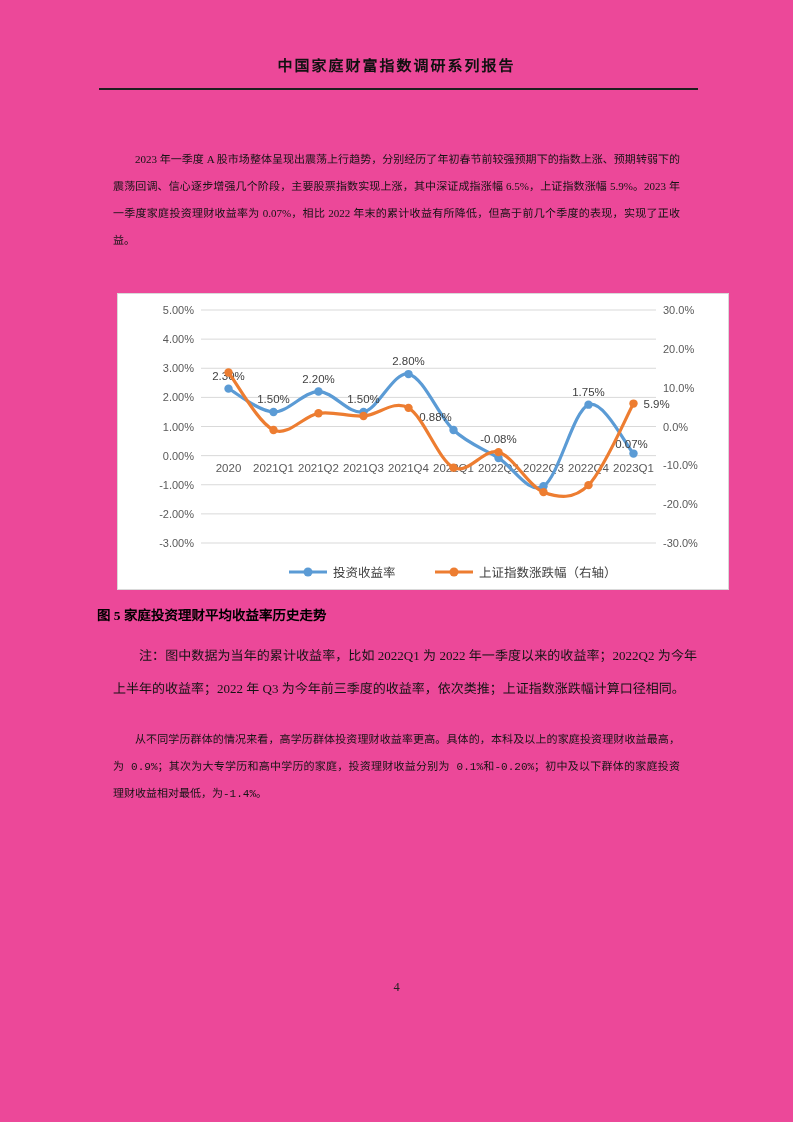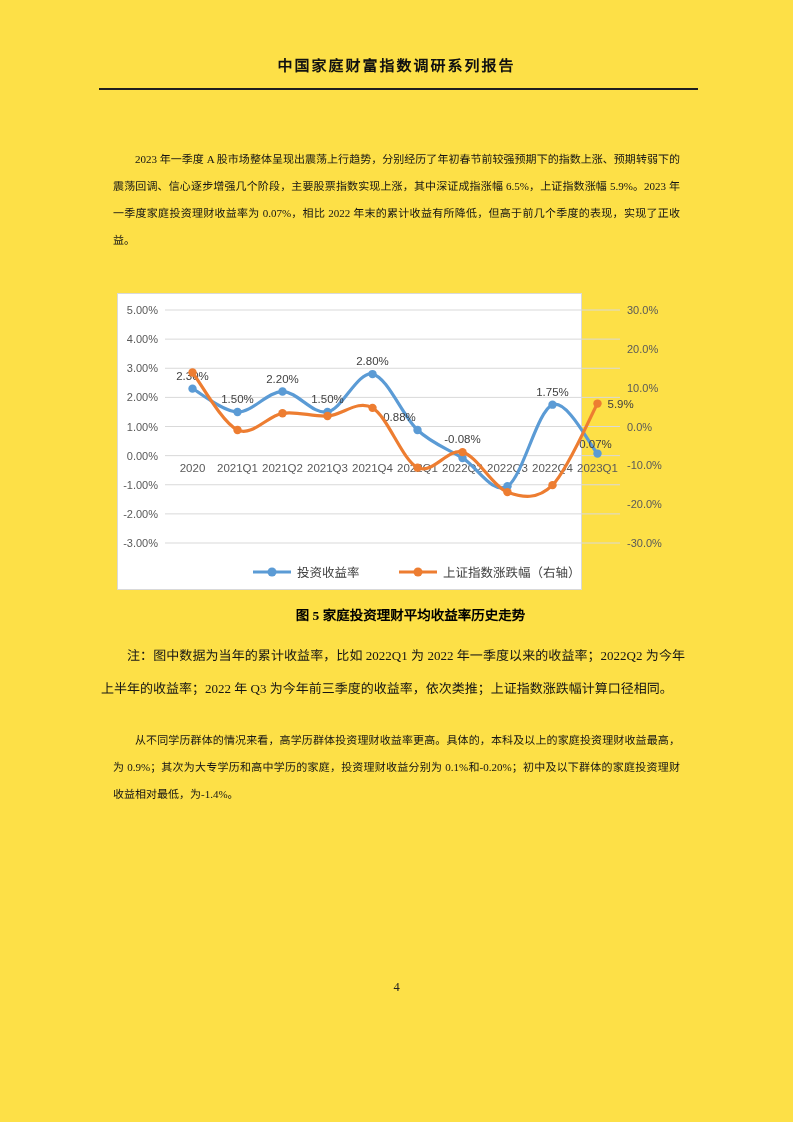--- a/index.html
+++ b/index.html
@@ -1,19 +1,19 @@
 <!DOCTYPE html>
 <html lang="zh-CN"><head>
 <meta charset="utf-8">
 <style>
   html,body{margin:0;padding:0;background:#ffffff;}
   .page{
     position:relative;
     width:793px;height:1122px;
-    background:#fde047;
+    background:#ec4899;
     font-family:"Liberation Serif","DejaVu Serif",serif;
     color:#1a1a1a;
     overflow:hidden;
   }
   .header-title{
     position:absolute;top:54px;left:113px;width:567px;
     text-align:center;font-size:15px;letter-spacing:2px;font-weight:600;color:#111;
   }
   .header-rule{
     position:absolute;top:88px;left:99px;width:599px;height:2px;background:#1f1f1f;
@@ -22,33 +22,33 @@
     position:absolute;top:104px;left:113px;width:567px;
     font-size:15.5px;font-weight:bold;color:#000;letter-spacing:1px;
   }
   .section-heading .sec-num{margin-right:22px;}
   .body-para{
     position:absolute;left:113px;width:567px;margin:0;
     font-size:11px;line-height:27px;text-align:justify;text-justify:inter-ideograph;
     text-indent:2em;color:#141414;
   }
   .para1{top:146px;}
-  .para2{top:727px;}
+  .para2{top:727px;font-family:Liberation Mono, monospace;}
   .note-para{
-    position:absolute;left:101px;top:640px;width:584px;margin:0;
+    position:absolute;left:113px;top:640px;width:584px;margin:0;
     font-size:13px;line-height:32.5px;text-align:justify;text-indent:2em;color:#141414;
   }
   .chart-box{
-    position:absolute;left:117px;top:293px;width:465px;height:297px;
-    border:1px solid #d9d9d9;background:#ffffff;box-sizing:border-box;
+    position:absolute;left:117px;top:293px;width:612px;height:297px;
+    border:1px solid #d9d9d9;background:#ffffff;box-sizing:border-box;padding-left:36px;
   }
   .chart-box svg{display:block;}
   .figure-caption{
-    position:absolute;top:604px;left:127px;width:567px;
-    text-align:center;font-weight:bold;font-size:13.5px;color:#000;
+    position:absolute;top:604px;left:97px;width:567px;
+    font-weight:bold;font-size:13.5px;color:#000;
   }
   .page-number{
     position:absolute;top:980px;left:113px;width:567px;
     text-align:center;font-size:12.5px;color:#222;
   }
   .chart-font{font-family:"Liberation Sans","DejaVu Sans",sans-serif;}
 </style>
 </head>
 <body>
 

